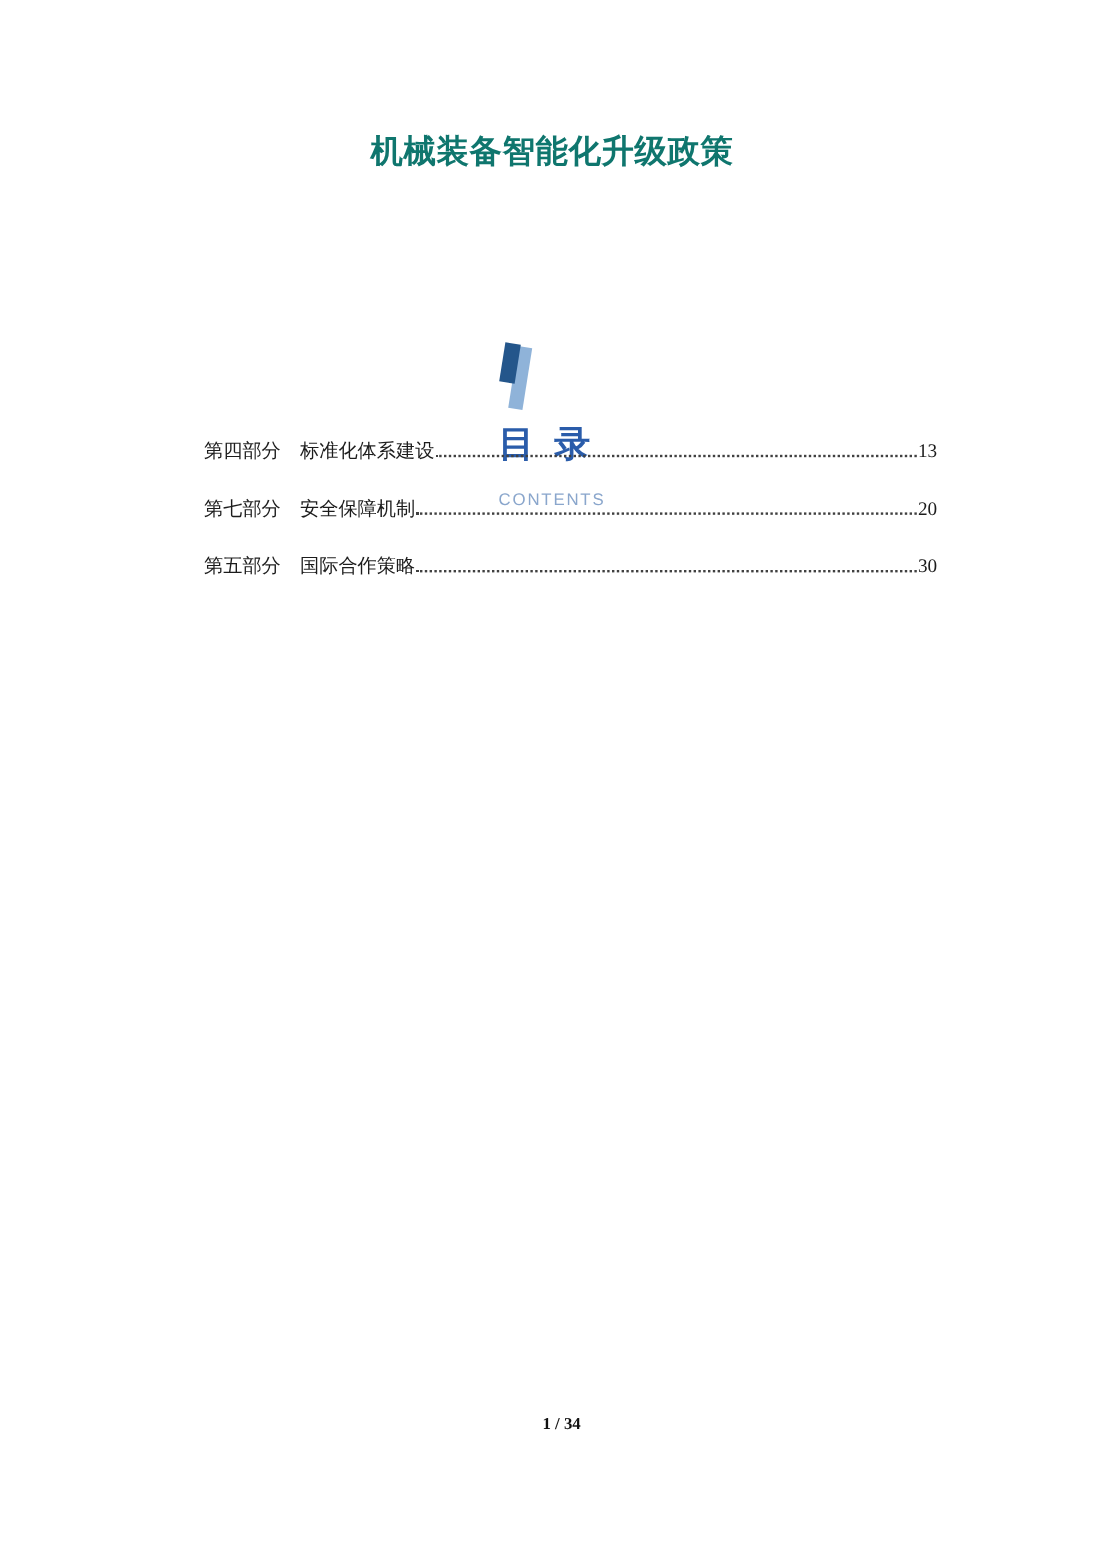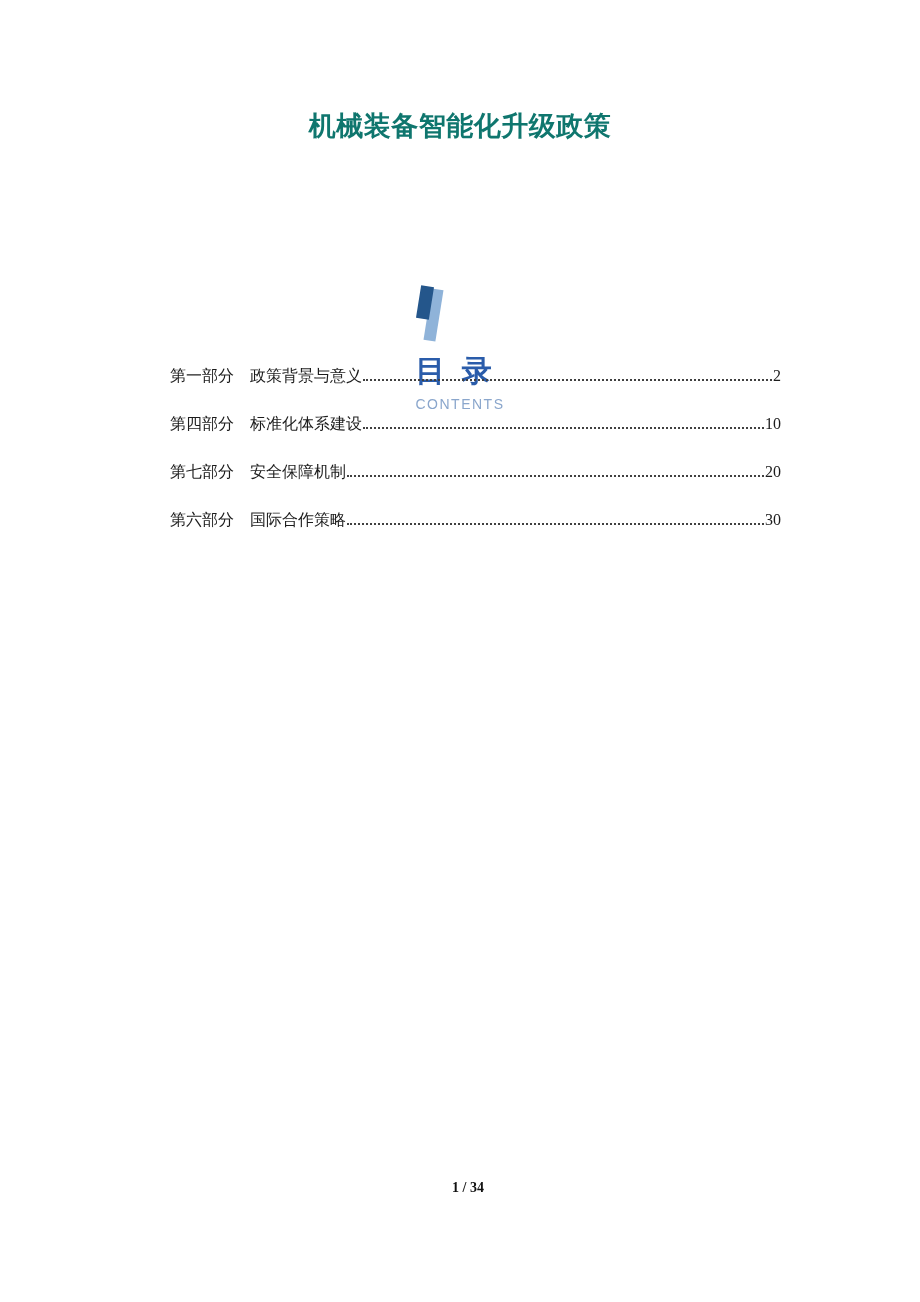--- a/index.html
+++ b/index.html
@@ -70,21 +70,21 @@
     line-height: 34px;
     word-spacing: 8px;
     white-space: pre;
   }
   .toc-subheading {
     font-family: "Liberation Sans", "DejaVu Sans", sans-serif;
     font-size: 14px;
     letter-spacing: 1.5px;
     color: #8AA6CC;
     line-height: 16px;
-    margin-top: 8px;
+    margin-top: 20px;
   }
 
   
   .toc-list {
     position: absolute;
     top: 354px;
     left: 170px;
     width: 611px;
   }
   .toc-row {
@@ -131,39 +131,33 @@
     <div class="bar-dark"></div>
   </div>
   <div class="toc-header-text">
     <div class="toc-heading">目 录</div>
     <div class="toc-subheading">CONTENTS</div>
   </div>
 </div>
 
 <div class="toc-list">
   <div class="toc-row">
-    <span class="toc-label">第一部分</span>
-    <span class="toc-title">政策背景与意义</span>
-    <span class="toc-dots"></span>
-    <span class="toc-page">2</span>
-  </div>
-  <div class="toc-row">
     <span class="toc-label">第四部分</span>
     <span class="toc-title">标准化体系建设</span>
     <span class="toc-dots"></span>
-    <span class="toc-page">10</span>
+    <span class="toc-page">13</span>
   </div>
   <div class="toc-row">
     <span class="toc-label">第七部分</span>
     <span class="toc-title">安全保障机制</span>
     <span class="toc-dots"></span>
     <span class="toc-page">20</span>
   </div>
   <div class="toc-row">
-    <span class="toc-label">第六部分</span>
+    <span class="toc-label">第五部分</span>
     <span class="toc-title">国际合作策略</span>
     <span class="toc-dots"></span>
     <span class="toc-page">30</span>
   </div>
 </div>
 
 <div class="page-footer">
   <span>1 / 34</span>
 </div>
 

